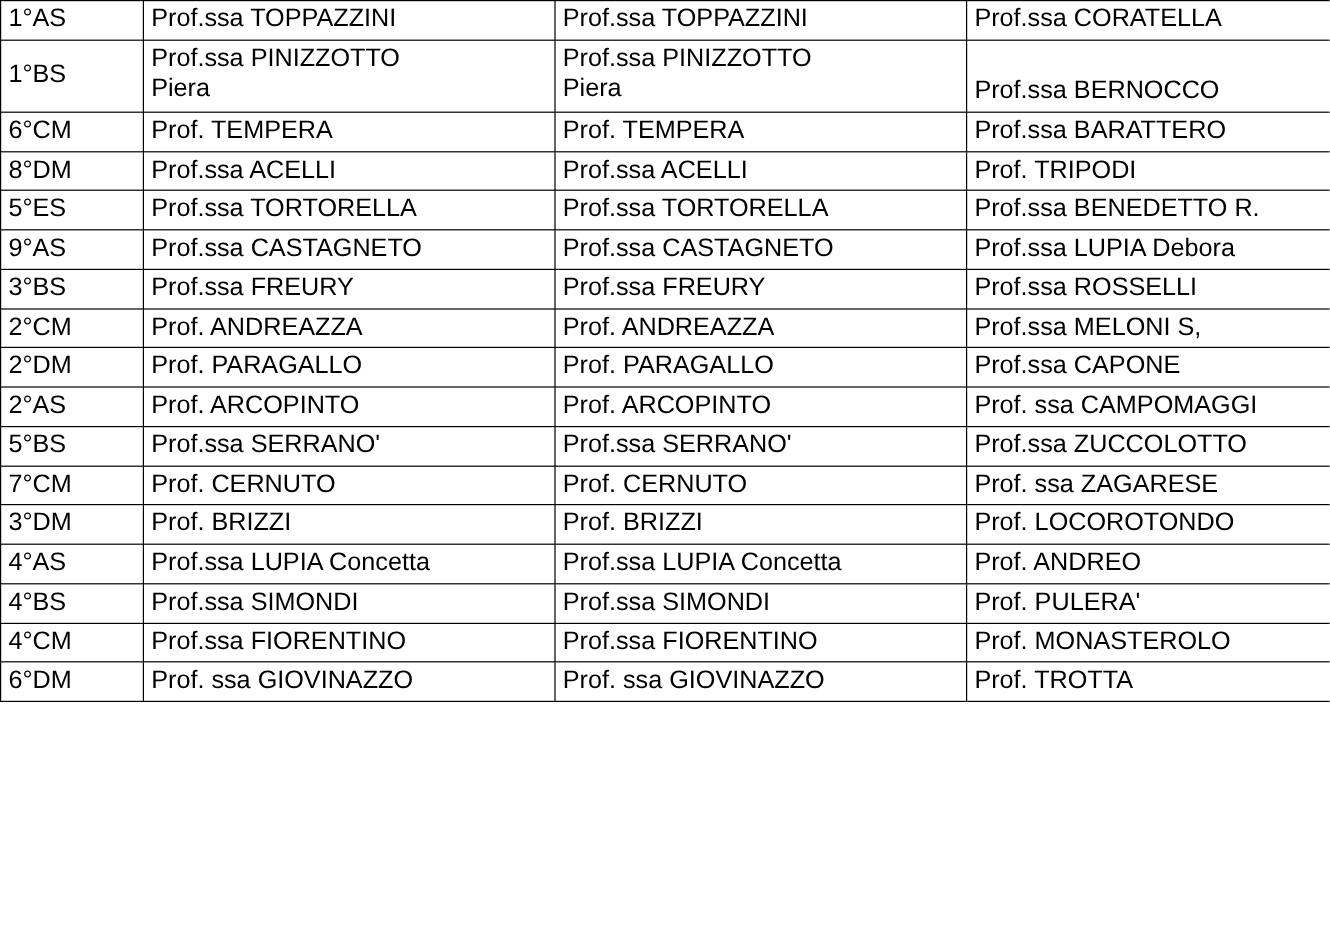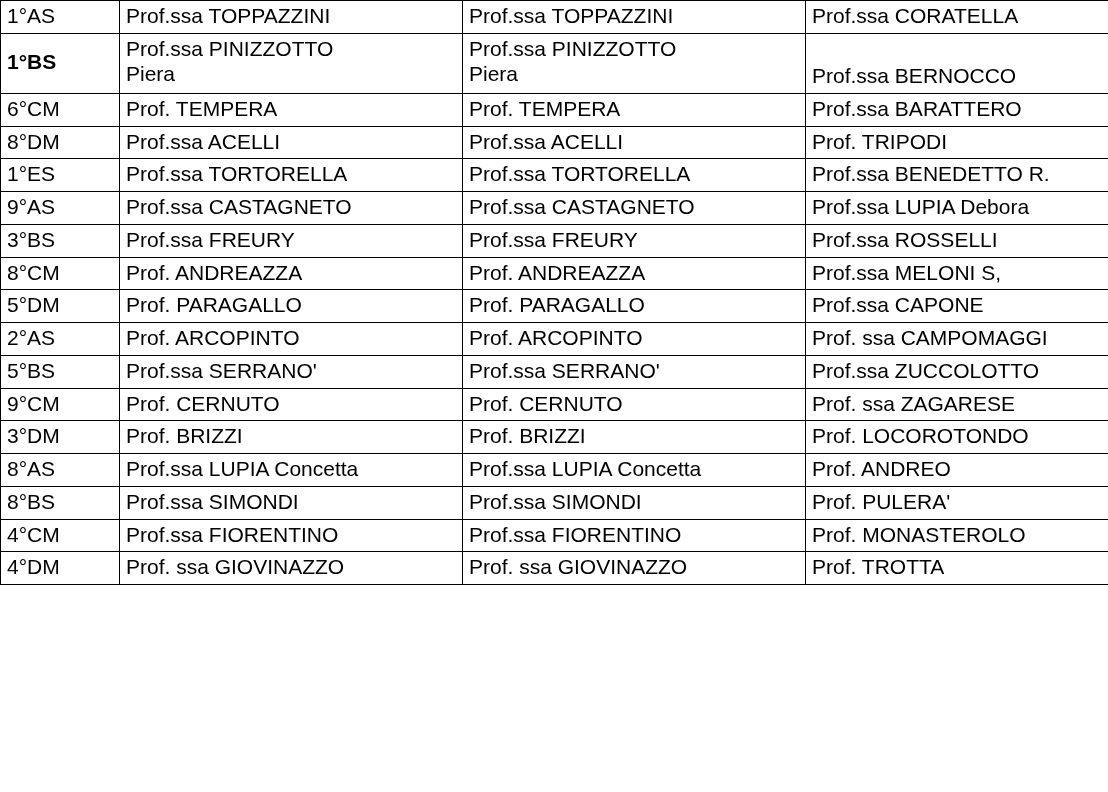--- a/index.html
+++ b/index.html
@@ -41,21 +41,20 @@
   }
   td.col-c {
     width: 336px;
     border-right: 1px solid #000000;
   }
   tr.tall td {
     height: 52px;
   }
   tr.tall td.col-class {
     vertical-align: middle;
-    font-weight: bold;
   }
   tr.tall td.col-c {
     vertical-align: bottom;
   }
 </style>
 </head>
 <body>
 
 <table class="schedule">
   <tbody>
@@ -79,91 +78,91 @@
         <td class="col-b">Prof. TEMPERA</td>
         <td class="col-c">Prof.ssa BARATTERO</td>
       </tr>
       <tr>
         <td class="col-class">8°DM</td>
         <td class="col-a">Prof.ssa ACELLI</td>
         <td class="col-b">Prof.ssa ACELLI</td>
         <td class="col-c">Prof. TRIPODI</td>
       </tr>
       <tr>
-        <td class="col-class">1°ES</td>
+        <td class="col-class">5°ES</td>
         <td class="col-a">Prof.ssa TORTORELLA</td>
         <td class="col-b">Prof.ssa TORTORELLA</td>
         <td class="col-c">Prof.ssa BENEDETTO R.</td>
       </tr>
       <tr>
         <td class="col-class">9°AS</td>
         <td class="col-a">Prof.ssa CASTAGNETO</td>
         <td class="col-b">Prof.ssa CASTAGNETO</td>
         <td class="col-c">Prof.ssa LUPIA Debora</td>
       </tr>
       <tr>
         <td class="col-class">3°BS</td>
         <td class="col-a">Prof.ssa FREURY</td>
         <td class="col-b">Prof.ssa FREURY</td>
         <td class="col-c">Prof.ssa ROSSELLI</td>
       </tr>
       <tr>
-        <td class="col-class">8°CM</td>
+        <td class="col-class">2°CM</td>
         <td class="col-a">Prof. ANDREAZZA</td>
         <td class="col-b">Prof. ANDREAZZA</td>
         <td class="col-c">Prof.ssa MELONI S,</td>
       </tr>
       <tr>
-        <td class="col-class">5°DM</td>
+        <td class="col-class">2°DM</td>
         <td class="col-a">Prof. PARAGALLO</td>
         <td class="col-b">Prof. PARAGALLO</td>
         <td class="col-c">Prof.ssa CAPONE</td>
       </tr>
       <tr>
         <td class="col-class">2°AS</td>
         <td class="col-a">Prof. ARCOPINTO</td>
         <td class="col-b">Prof. ARCOPINTO</td>
         <td class="col-c">Prof. ssa CAMPOMAGGI</td>
       </tr>
       <tr>
         <td class="col-class">5°BS</td>
         <td class="col-a">Prof.ssa SERRANO'</td>
         <td class="col-b">Prof.ssa SERRANO'</td>
         <td class="col-c">Prof.ssa ZUCCOLOTTO</td>
       </tr>
       <tr>
-        <td class="col-class">9°CM</td>
+        <td class="col-class">7°CM</td>
         <td class="col-a">Prof. CERNUTO</td>
         <td class="col-b">Prof. CERNUTO</td>
         <td class="col-c">Prof. ssa ZAGARESE</td>
       </tr>
       <tr>
         <td class="col-class">3°DM</td>
         <td class="col-a">Prof. BRIZZI</td>
         <td class="col-b">Prof. BRIZZI</td>
         <td class="col-c">Prof. LOCOROTONDO</td>
       </tr>
       <tr>
-        <td class="col-class">8°AS</td>
+        <td class="col-class">4°AS</td>
         <td class="col-a">Prof.ssa LUPIA Concetta</td>
         <td class="col-b">Prof.ssa LUPIA Concetta</td>
         <td class="col-c">Prof. ANDREO</td>
       </tr>
       <tr>
-        <td class="col-class">8°BS</td>
+        <td class="col-class">4°BS</td>
         <td class="col-a">Prof.ssa SIMONDI</td>
         <td class="col-b">Prof.ssa SIMONDI</td>
         <td class="col-c">Prof. PULERA'</td>
       </tr>
       <tr>
         <td class="col-class">4°CM</td>
         <td class="col-a">Prof.ssa FIORENTINO</td>
         <td class="col-b">Prof.ssa FIORENTINO</td>
         <td class="col-c">Prof. MONASTEROLO</td>
       </tr>
       <tr>
-        <td class="col-class">4°DM</td>
+        <td class="col-class">6°DM</td>
         <td class="col-a">Prof. ssa GIOVINAZZO</td>
         <td class="col-b">Prof. ssa GIOVINAZZO</td>
         <td class="col-c">Prof. TROTTA</td>
       </tr>
     </tbody>
 </table>
 
 </body></html>

